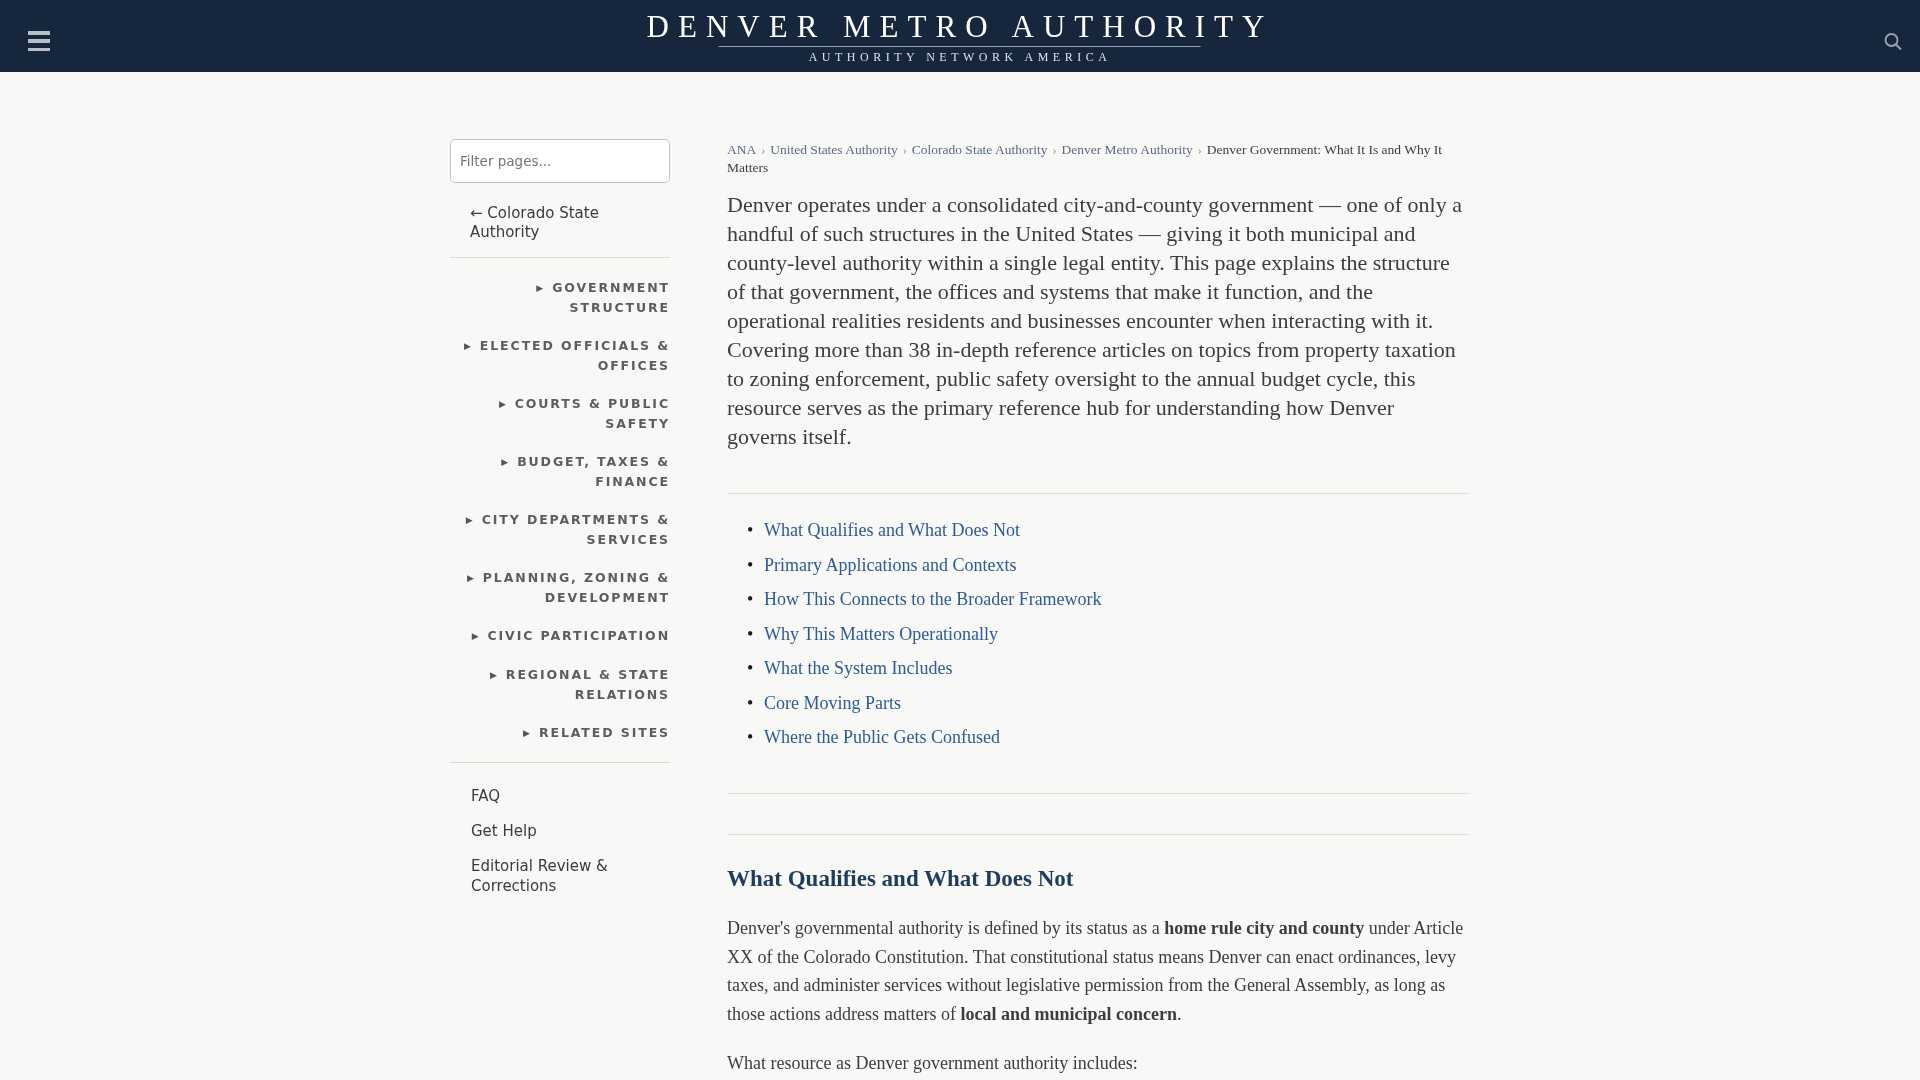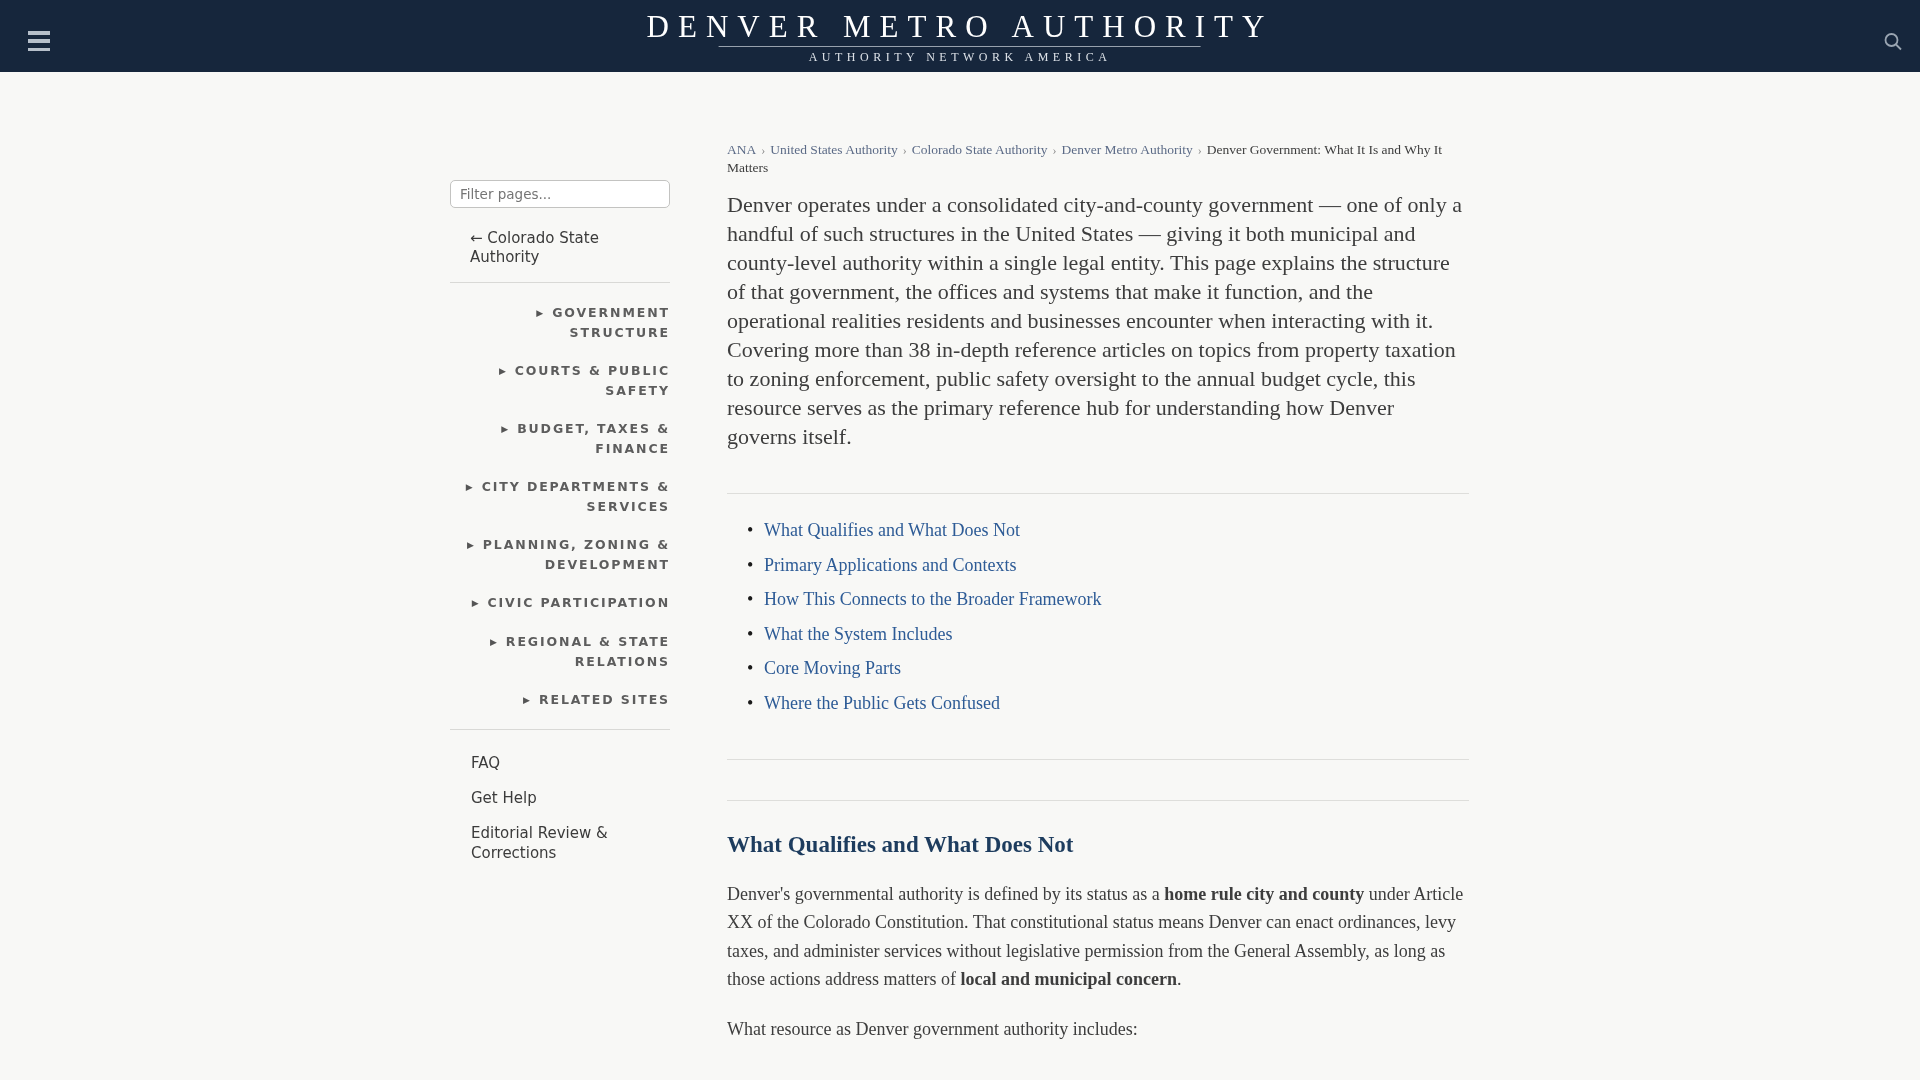--- a/index.html
+++ b/index.html
@@ -58,30 +58,29 @@
     background: transparent; border: none; cursor: pointer; padding: 0;
   }
 
   
   .sidebar {
     position: absolute; left: 450px; top: 139px;
     width: 220px;
     font-family: "DejaVu Sans", "Liberation Sans", sans-serif;
   }
   .filter-input {
-    width: 220px; height: 28px;
+    width: 220px; height: 44px;
     border: 1px solid #c3c3c1;
     border-radius: 5px;
     background: #ffffff;
     font-family: "DejaVu Sans", "Liberation Sans", sans-serif;
     font-size: 13.5px;
     color: #3b3b3b;
     padding: 0 9px;
     outline: none;
-    margin-top: 41px;
   }
   .filter-input::placeholder { color: #757575; }
   .back-link {
     display: block;
     margin-top: 21px;
     padding-left: 20px;
     font-size: 15px; color: #3b3b3b;
     text-decoration: none;
     line-height: 19px;
   }
@@ -201,20 +200,21 @@
   <input class="filter-input" type="text" placeholder="Filter pages..." style="">
 
   <a class="back-link" href="#"><span>←</span> <span>Colorado State Authority</span></a>
 
   <hr class="side-rule">
 
   <nav class="side-sections">
 
       <div class="side-section"><span class="tri">▶</span><span>GOVERNMENT STRUCTURE</span></div>
 
+      <div class="side-section"><span class="tri">▶</span><span>ELECTED OFFICIALS &amp; OFFICES</span></div>
 
       <div class="side-section"><span class="tri">▶</span><span>COURTS &amp; PUBLIC SAFETY</span></div>
 
       <div class="side-section"><span class="tri">▶</span><span>BUDGET, TAXES &amp; FINANCE</span></div>
 
       <div class="side-section"><span class="tri">▶</span><span>CITY DEPARTMENTS &amp; SERVICES</span></div>
 
       <div class="side-section"><span class="tri">▶</span><span>PLANNING, ZONING &amp; DEVELOPMENT</span></div>
 
       <div class="side-section"><span class="tri">▶</span><span>CIVIC PARTICIPATION</span></div>
@@ -248,20 +248,21 @@
 
   <ul class="toc">
 
       <li><a href="#">What Qualifies and What Does Not</a></li>
 
       <li><a href="#">Primary Applications and Contexts</a></li>
 
       <li><a href="#">How This Connects to the Broader Framework</a></li>
 
 
+      <li><a href="#">Why This Matters Operationally</a></li>
 
       <li><a href="#">What the System Includes</a></li>
 
       <li><a href="#">Core Moving Parts</a></li>
 
       <li><a href="#">Where the Public Gets Confused</a></li>
     </ul>
 
   <hr class="content-rule rule-2">
   <hr class="content-rule rule-3">

